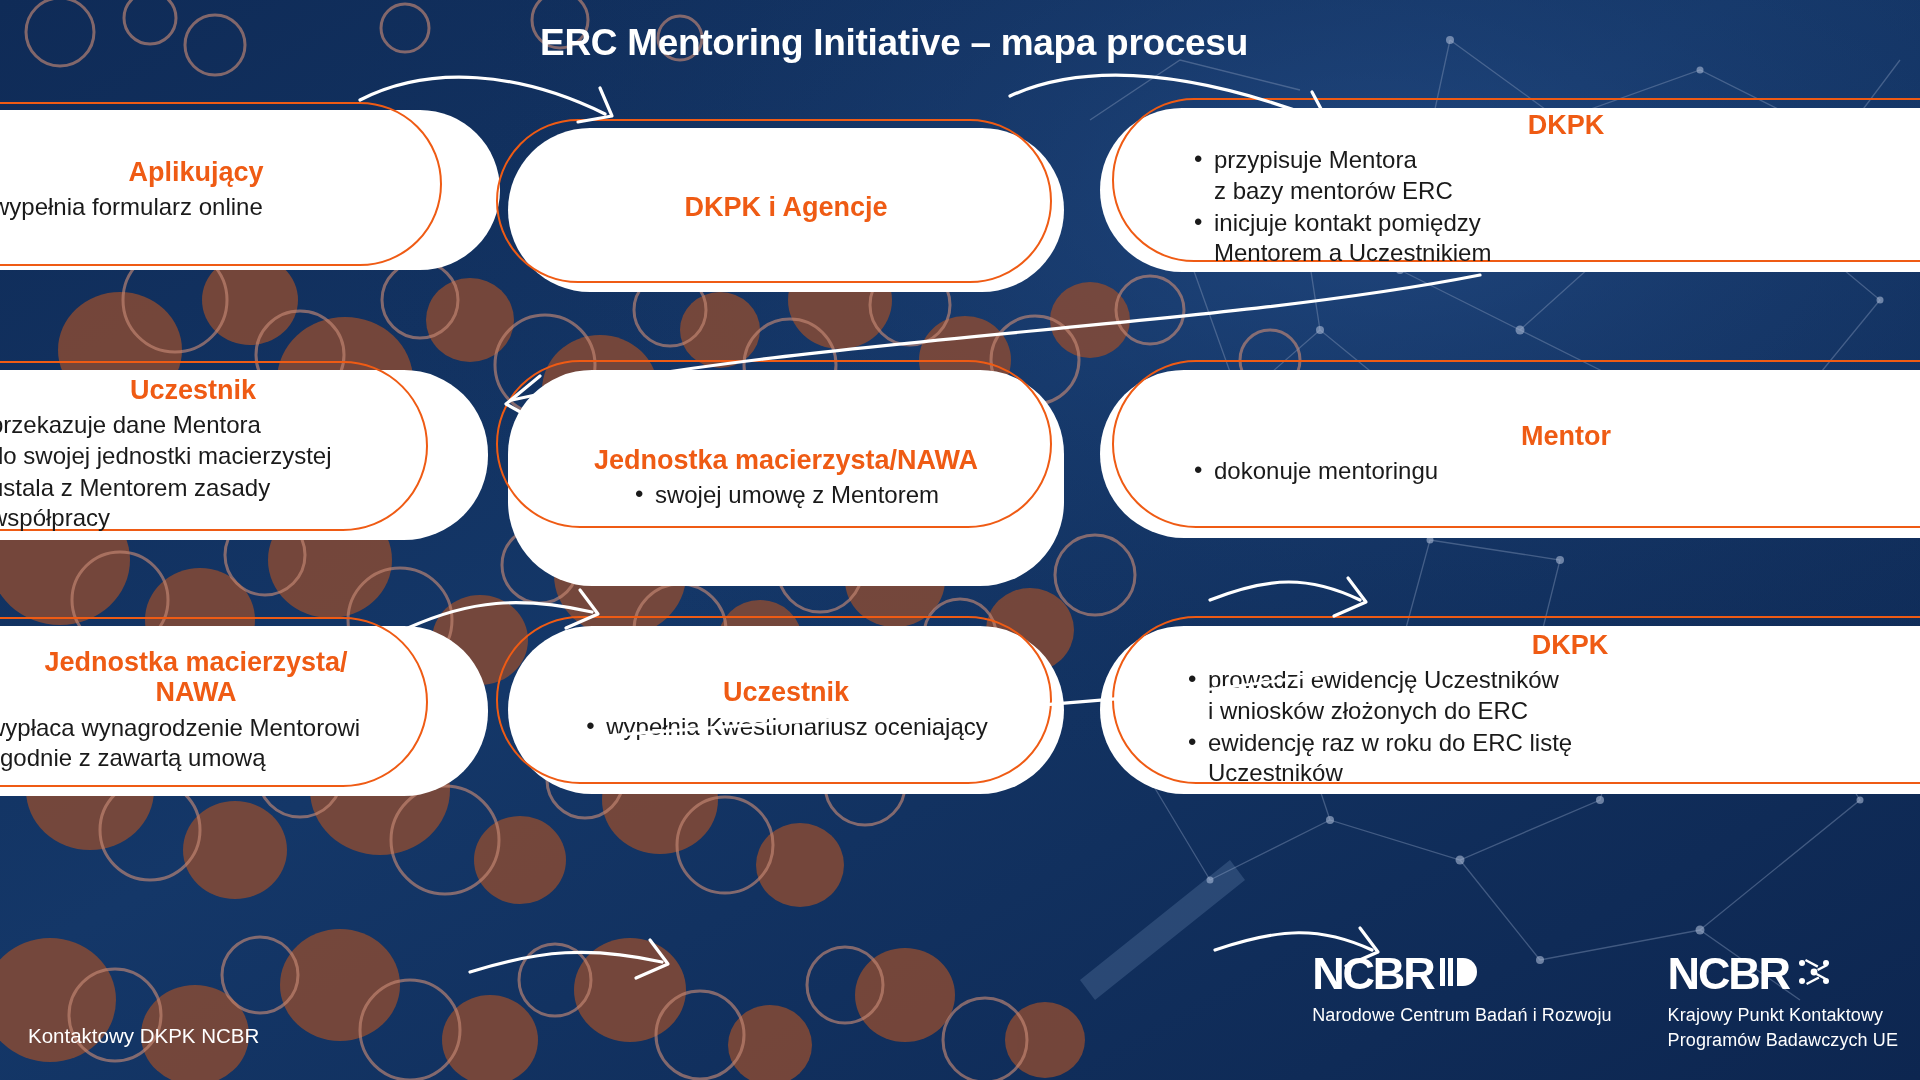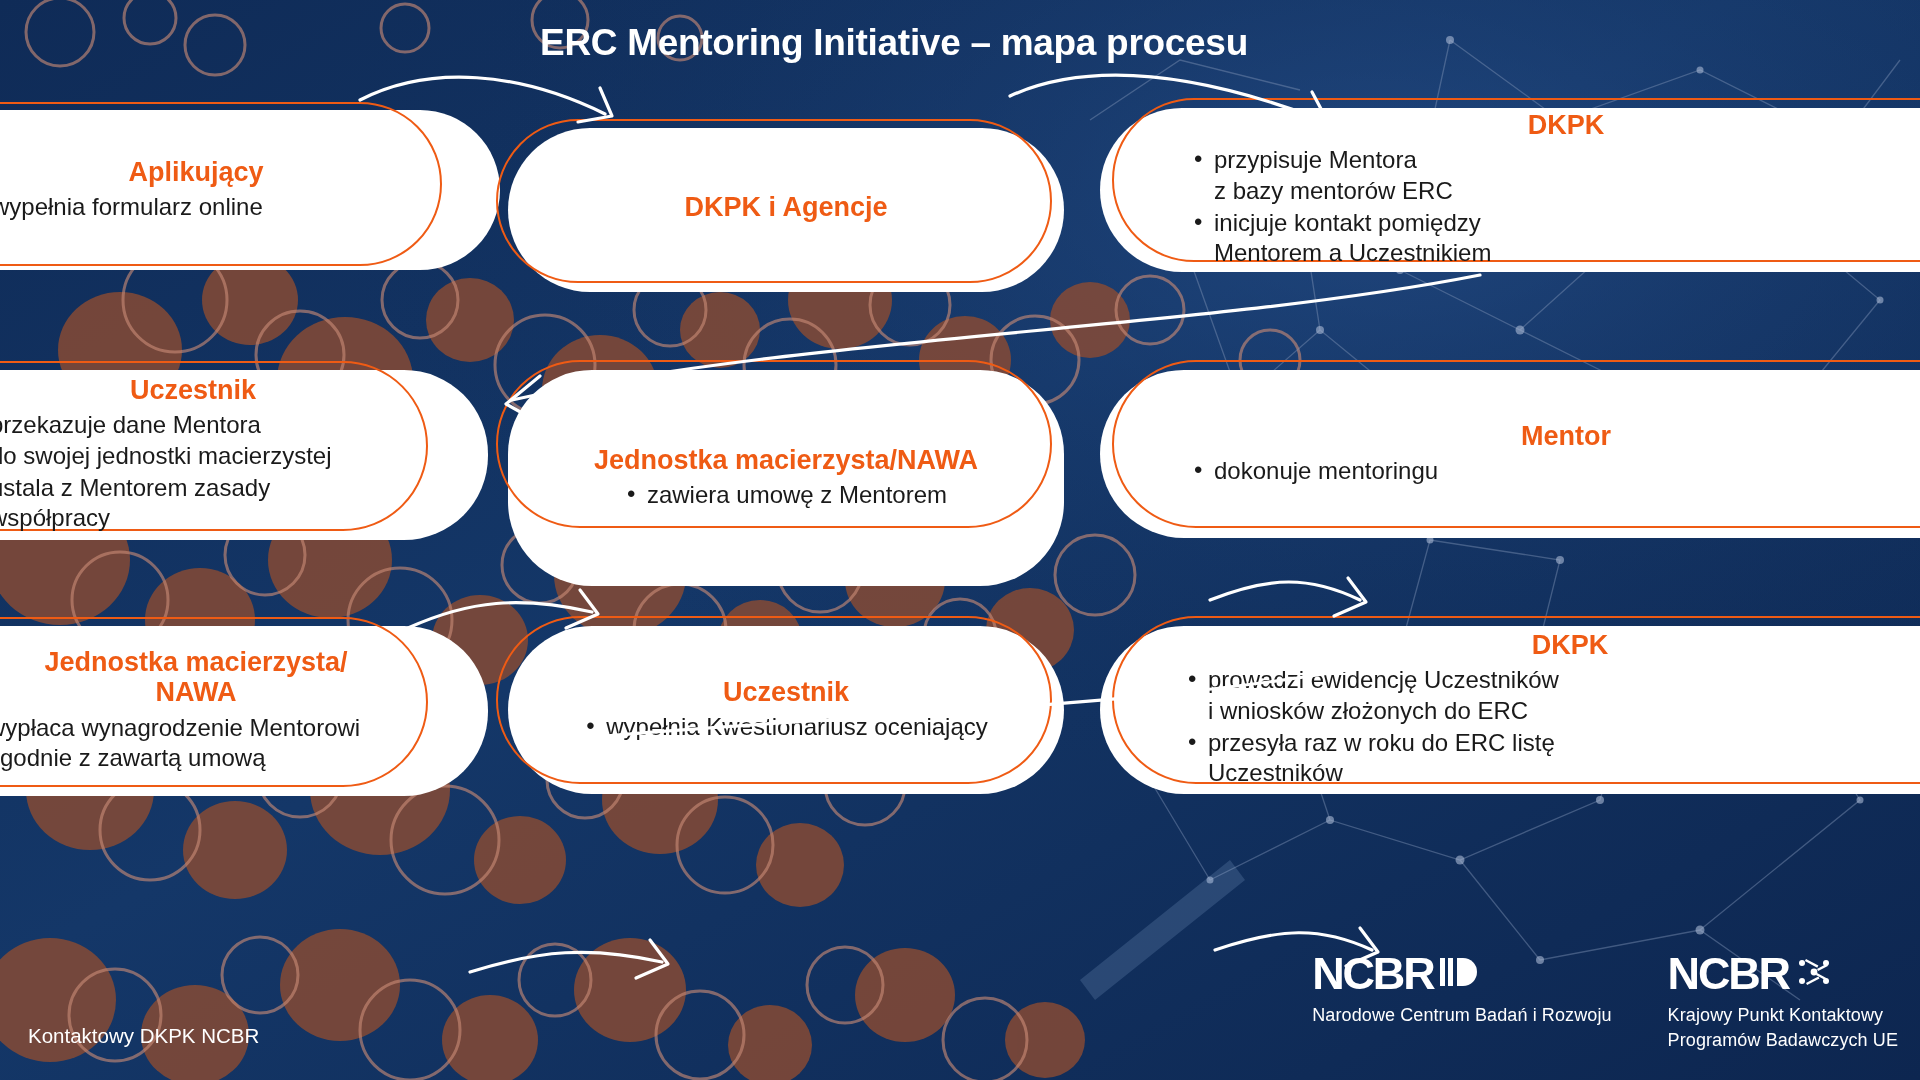--- a/index.html
+++ b/index.html
@@ -326,21 +326,21 @@
     </ul>
   </div>
 </div>
 
 <div class="card" style="left:508px; top:370px; width:556px; height:216px; border-radius:84px;">
   <div class="outline" style="left:-12px; top:-10px; width:556px; height:168px; border-radius:84px;"></div>
   <div class="inner" style="padding:0 26px;">
     <div class="card-title">Jednostka macierzysta/NAWA</div>
     <ul class="center-list" style="width:fit-content;">
       <li>
-        <span>zawiera umowę z Mentorem</span>
+        <span>swojej umowę z Mentorem</span>
       </li>
     </ul>
   </div>
 </div>
 
 <div class="card" style="left:1100px; top:370px; width:880px; height:168px; border-radius:84px 0 0 84px;">
   <div class="outline" style="left:12px; top:-10px; width:880px; height:168px; border-radius:84px 0 0 84px;"></div>
   <div class="inner" style="padding:0 40px 0 92px;">
     <div class="card-title">Mentor</div>
     <ul>
@@ -382,21 +382,21 @@
 <div class="card" style="left:1100px; top:626px; width:880px; height:168px; border-radius:84px 0 0 84px;">
   <div class="outline" style="left:12px; top:-10px; width:880px; height:168px; border-radius:84px 0 0 84px;"></div>
   <div class="inner" style="padding:0 26px 0 86px;">
     <div class="card-title">DKPK</div>
     <ul>
       <li>
         <span>prowadzi ewidencję Uczestników</span>
         <span class="cont">i wniosków złożonych do ERC</span>
       </li>
       <li>
-        <span>przesyła raz w roku do ERC listę</span>
+        <span>ewidencję raz w roku do ERC listę</span>
         <span class="cont">Uczestników</span>
       </li>
     </ul>
   </div>
 </div>
 
 <div id="footer-note">
   <div>Kontaktowy DKPK NCBR</div>
 </div>
 

